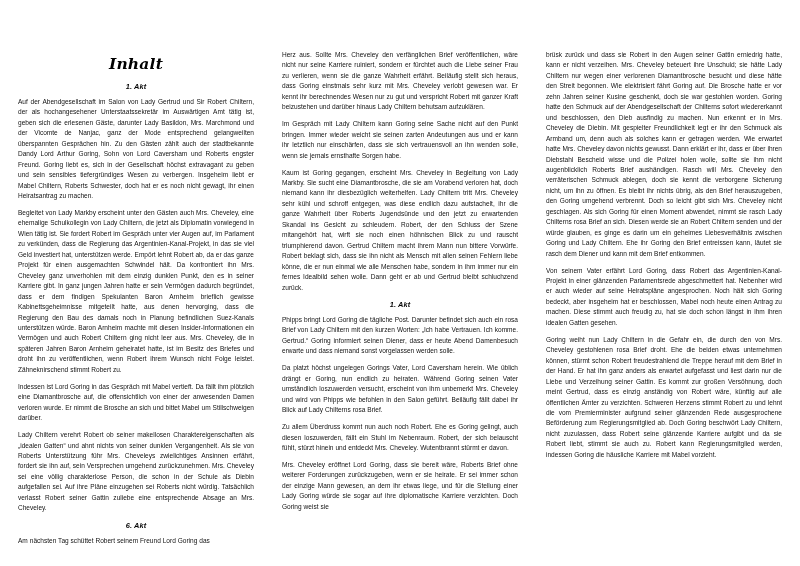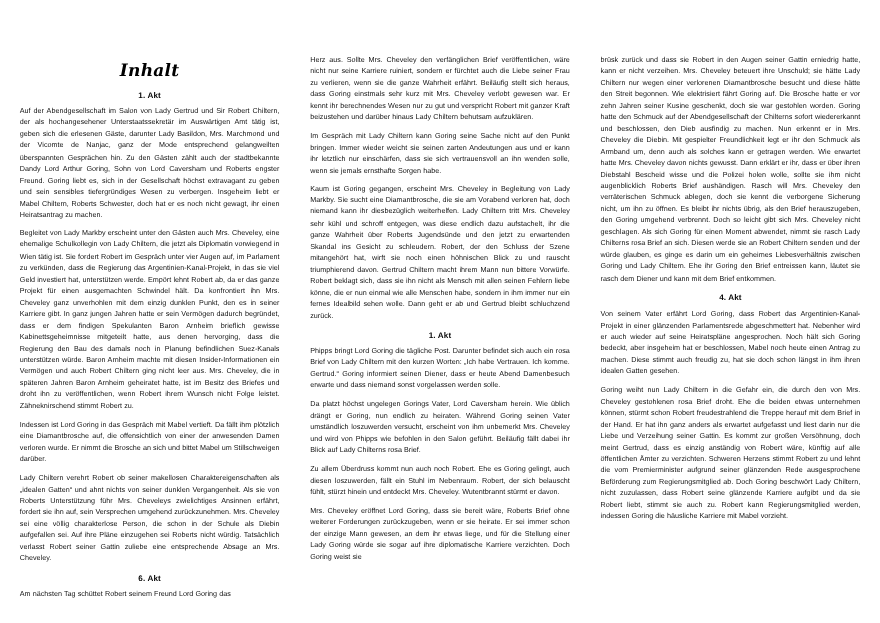--- a/index.html
+++ b/index.html
@@ -50,20 +50,21 @@
     color: #050505;
   }
 
   .act-heading {
     text-align: center;
     font-weight: bold;
     font-size: 7.4px;
     margin: 7px 0 6px 0;
     letter-spacing: 0.1px;
     color: #0a0a0a;
+    font-style: italic;
   }
 
   p.para {
     text-align: justify;
     font-size: 6.55px;
     line-height: 10.45px;
     margin: 0 0 6.5px 0;
     color: #121212;
     text-justify: inter-word;
     -webkit-hyphens: none;
@@ -103,19 +104,18 @@
       <p class="para">Kaum ist Goring gegangen, erscheint Mrs. Cheveley in Begleitung von Lady Markby. Sie sucht eine Diamantbrosche, die sie am Vorabend verloren hat, doch niemand kann ihr diesbezüglich weiterhelfen. Lady Chiltern tritt Mrs. Cheveley sehr kühl und schroff entgegen, was diese endlich dazu aufstachelt, ihr die ganze Wahrheit über Roberts Jugendsünde und den jetzt zu erwartenden Skandal ins Gesicht zu schleudern. Robert, der den Schluss der Szene mitangehört hat, wirft sie noch einen höhnischen Blick zu und rauscht triumphierend davon. Gertrud Chiltern macht ihrem Mann  nun bittere Vorwürfe. Robert beklagt sich, dass sie ihn nicht als Mensch mit allen seinen Fehlern liebe könne, die er nun einmal wie alle Menschen habe, sondern in ihm immer nur ein fernes Idealbild sehen wolle. Dann geht er ab und Gertrud bleibt schluchzend zurück.</p>
       <div class="act-heading">1. Akt</div>
       <p class="para">Phipps bringt Lord Goring die tägliche Post. Darunter befindet sich auch ein rosa Brief von Lady Chiltern mit den kurzen Worten: „Ich habe Vertrauen. Ich komme. Gertrud.“ Goring informiert seinen Diener, dass er heute Abend Damenbesuch erwarte und dass niemand sonst vorgelassen werden solle.</p>
       <p class="para">Da platzt höchst ungelegen Gorings Vater, Lord Caversham herein. Wie üblich drängt er Goring, nun endlich zu heiraten. Während Goring seinen Vater umständlich loszuwerden versucht, erscheint von ihm unbemerkt Mrs. Cheveley und wird von Phipps wie befohlen in den Salon geführt. Beiläufig fällt dabei ihr Blick auf Lady Chilterns rosa Brief.</p>
       <p class="para">Zu allem Überdruss kommt nun auch noch Robert. Ehe es Goring gelingt, auch diesen loszuwerden, fällt ein Stuhl im Nebenraum. Robert, der sich belauscht fühlt, stürzt hinein und entdeckt Mrs. Cheveley. Wutentbrannt stürmt er davon.</p>
       <p class="para">Mrs. Cheveley eröffnet Lord Goring, dass sie bereit wäre, Roberts Brief ohne weiterer Forderungen zurückzugeben, wenn er sie heirate. Er sei immer schon der einzige Mann gewesen, an dem ihr etwas liege, und für die Stellung einer Lady Goring würde sie sogar auf ihre diplomatische Karriere verzichten. Doch Goring weist sie</p>
     </div>
 
     <div class="column">
       <p class="para">brüsk zurück und dass sie Robert in den Augen seiner Gattin erniedrig hatte, kann er nicht verzeihen. Mrs. Cheveley beteuert ihre Unschuld; sie hätte Lady Chiltern nur wegen einer verlorenen Diamantbrosche besucht und diese hätte den Streit begonnen. Wie elektrisiert fährt Goring auf. Die Brosche hatte er vor zehn Jahren seiner Kusine geschenkt, doch sie war gestohlen worden. Goring hatte den Schmuck auf der Abendgesellschaft der Chilterns sofort wiedererkannt und beschlossen, den Dieb ausfindig zu machen. Nun erkennt er in Mrs. Cheveley die Diebin. Mit gespielter Freundlichkeit legt er ihr den Schmuck als Armband um, denn auch als solches kann er getragen werden. Wie erwartet hatte Mrs. Cheveley davon nichts gewusst. Dann erklärt er ihr, dass er über ihren Diebstahl Bescheid wisse und die Polizei holen wolle, sollte sie ihm nicht augenblicklich Roberts Brief aushändigen. Rasch will Mrs. Cheveley den verräterischen Schmuck ablegen, doch sie kennt die verborgene Sicherung nicht, um ihn zu öffnen. Es bleibt ihr nichts übrig, als den Brief herauszugeben, den Goring umgehend verbrennt. Doch so leicht gibt sich Mrs. Cheveley nicht geschlagen. Als sich Goring für einen Moment abwendet, nimmt sie rasch Lady Chilterns rosa Brief an sich. Diesen werde sie an Robert Chiltern senden und der würde glauben, es ginge es darin um ein geheimes Liebesverhältnis zwischen Goring und Lady Chiltern. Ehe ihr Goring den Brief entreissen kann, läutet sie rasch dem Diener und kann mit dem Brief entkommen.</p>
-      <div class="act-heading">4. Akt</div>
       <p class="para">Von seinem Vater erfährt Lord Goring, dass Robert das Argentinien-Kanal-Projekt in einer glänzenden Parlamentsrede abgeschmettert hat. Nebenher wird er auch wieder auf seine Heiratspläne angesprochen. Noch hält sich Goring bedeckt, aber insgeheim hat er beschlossen, Mabel noch heute einen Antrag zu machen. Diese stimmt auch freudig zu, hat sie doch schon längst in ihm ihren idealen Gatten gesehen.</p>
       <p class="para">Goring weiht nun Lady Chiltern in die Gefahr ein, die durch den von Mrs. Cheveley gestohlenen rosa Brief droht. Ehe die beiden etwas unternehmen können, stürmt schon Robert freudestrahlend die Treppe herauf mit dem Brief in der Hand. Er hat ihn ganz anders als erwartet aufgefasst und liest darin nur die Liebe und Verzeihung seiner Gattin. Es kommt zur großen Versöhnung, doch meint Gertrud, dass es einzig anständig von Robert wäre, künftig auf alle öffentlichen Ämter zu verzichten. Schweren Herzens stimmt Robert  zu und lehnt die vom Premierminister aufgrund seiner glänzenden Rede ausgesprochene Beförderung zum Regierungsmitglied ab. Doch Goring beschwört Lady Chiltern, nicht zuzulassen, dass Robert seine glänzende Karriere aufgibt und da sie Robert liebt, stimmt sie auch zu. Robert kann Regierungsmitglied werden, indessen Goring die häusliche Karriere mit Mabel vorzieht.</p>
     </div>
 
   </div>
 </div>
 
 </body></html>

